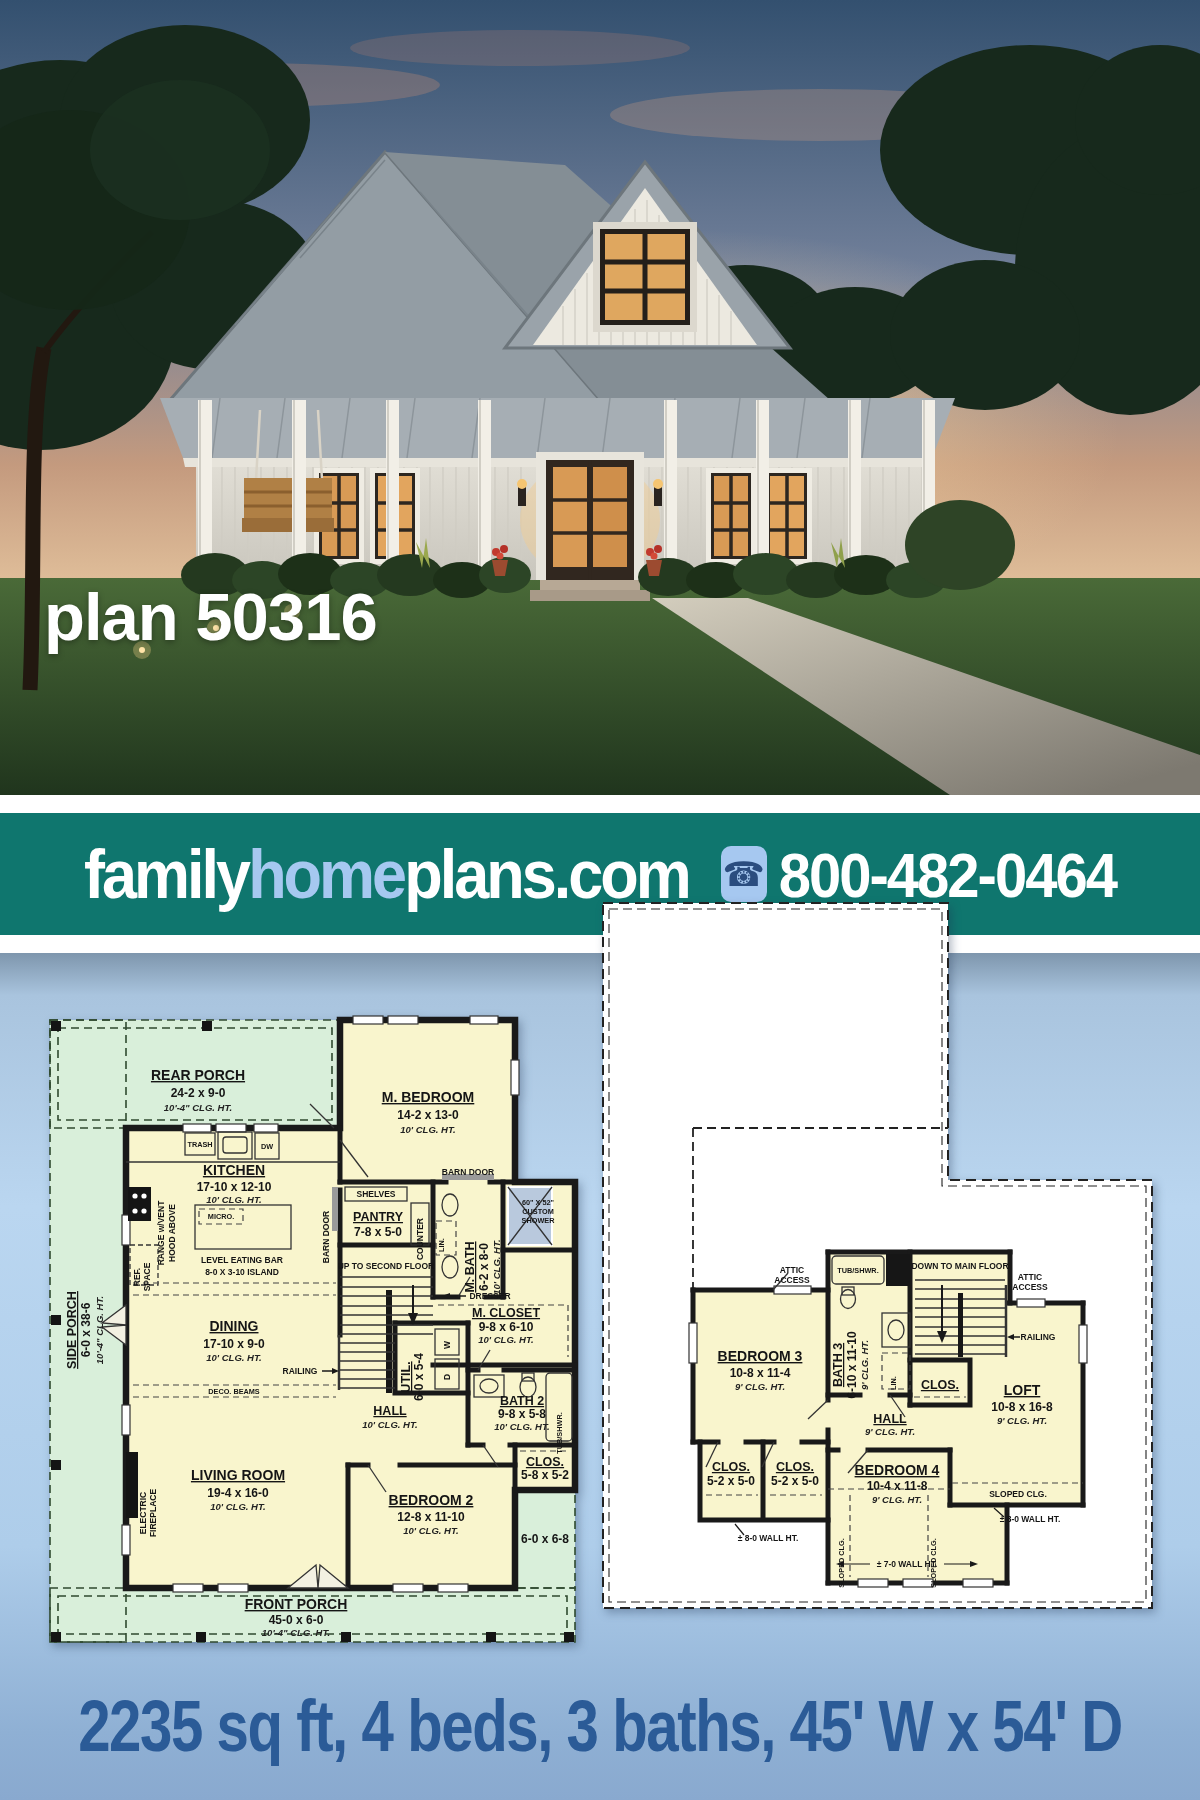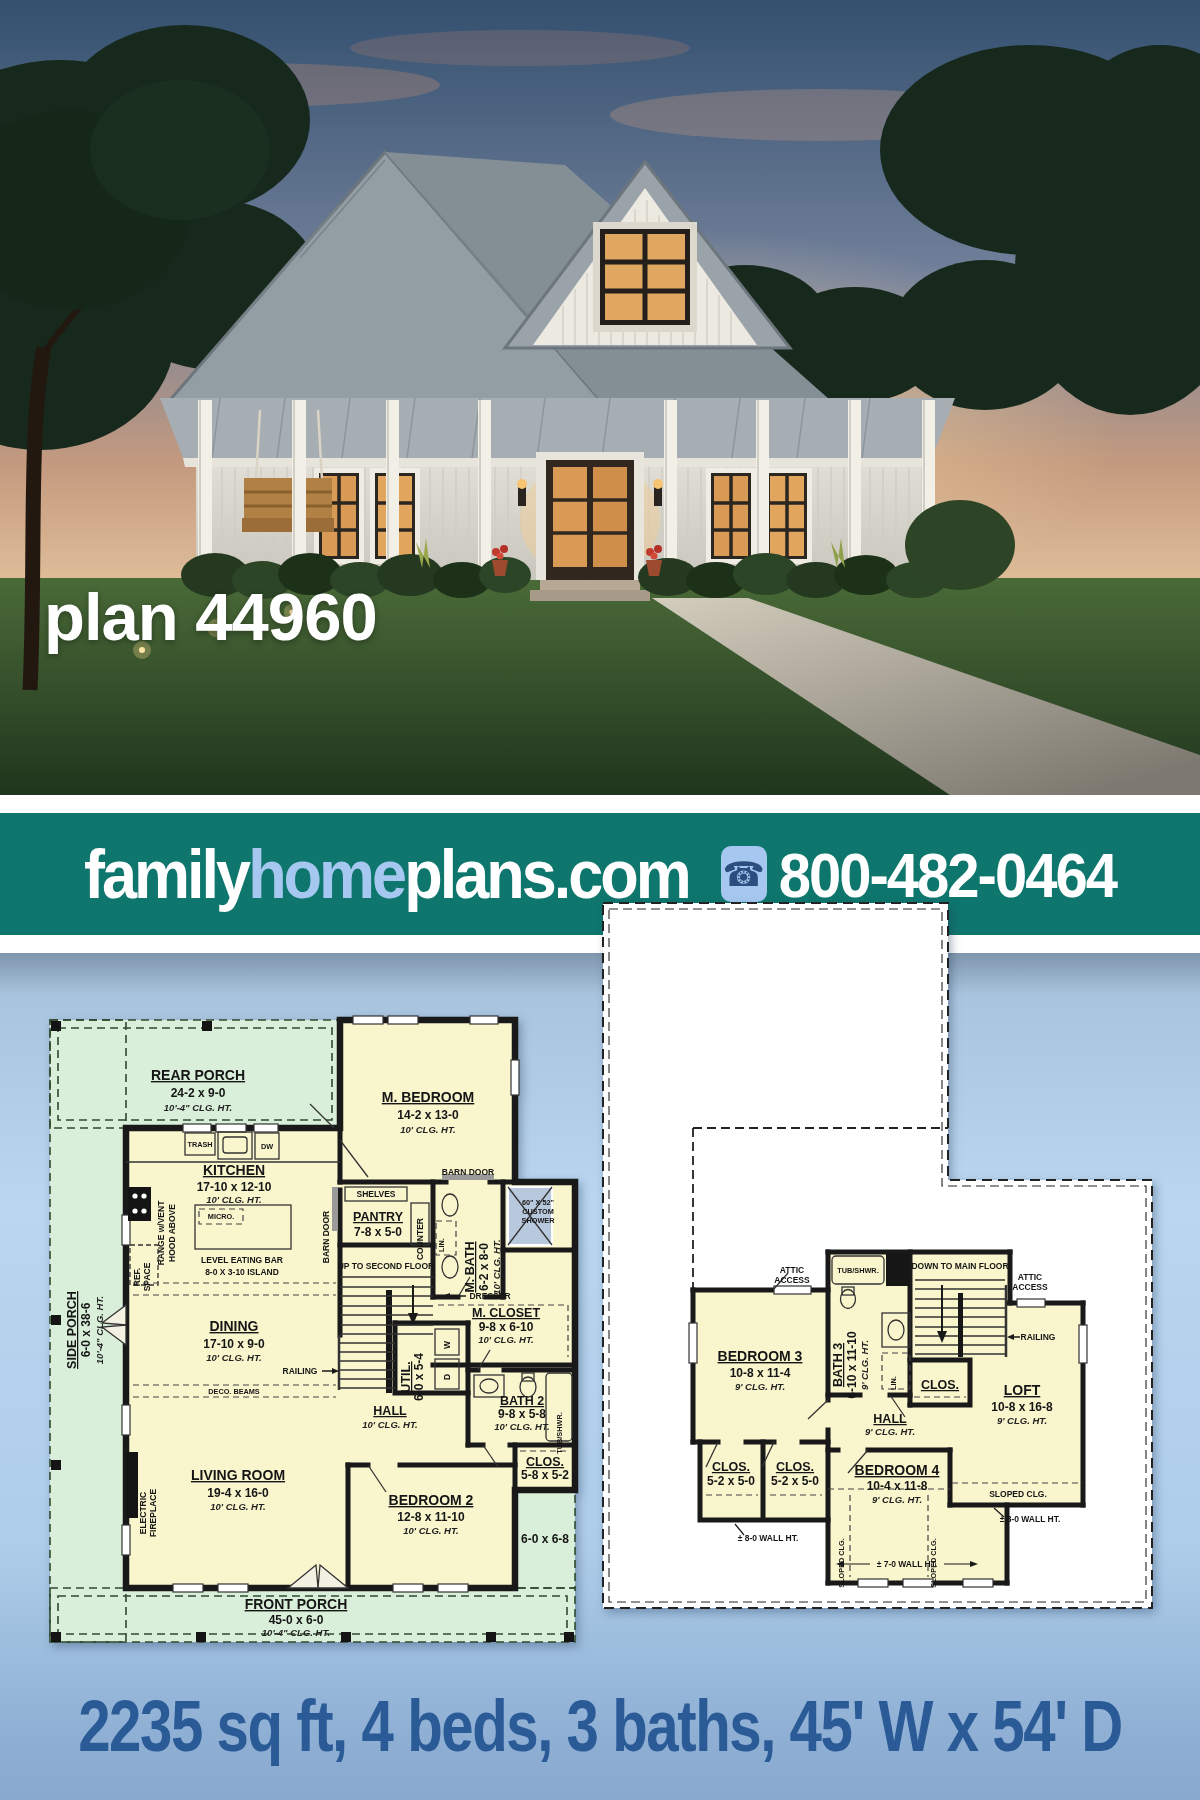--- a/index.html
+++ b/index.html
@@ -206,21 +206,21 @@
           <circle cx="292" cy="612" r="2.6" fill="#ffe4a8"></circle>
       </g>
     </g>
     <g>
       <path d="M30,690 C36,560 28,430 44,348" stroke="#221810" stroke-width="15" fill="none"></path>
       <path d="M44,352 C82,300 122,262 152,232" stroke="#221810" stroke-width="6" fill="none"></path>
       <ellipse cx="70" cy="210" rx="120" ry="100" fill="#152718" opacity=".95"></ellipse>
       <ellipse cx="180" cy="150" rx="90" ry="70" fill="#1b3020" opacity=".9"></ellipse>
     </g>
   </svg>
-  <div class="abs plan-num">plan 44960</div>
+  <div class="abs plan-num">plan 50316</div>
 
   <div class="abs banner">
     <div class="logo"><span>family</span><span class="lt-home">home</span><span>plans.com</span></div>
     <div class="phone-wrap">
       <div class="phone-box">☎</div>
       <div class="phone-num">800-482-0464</div>
     </div>
   </div>
 
   <div class="abs plans-bg"></div>

